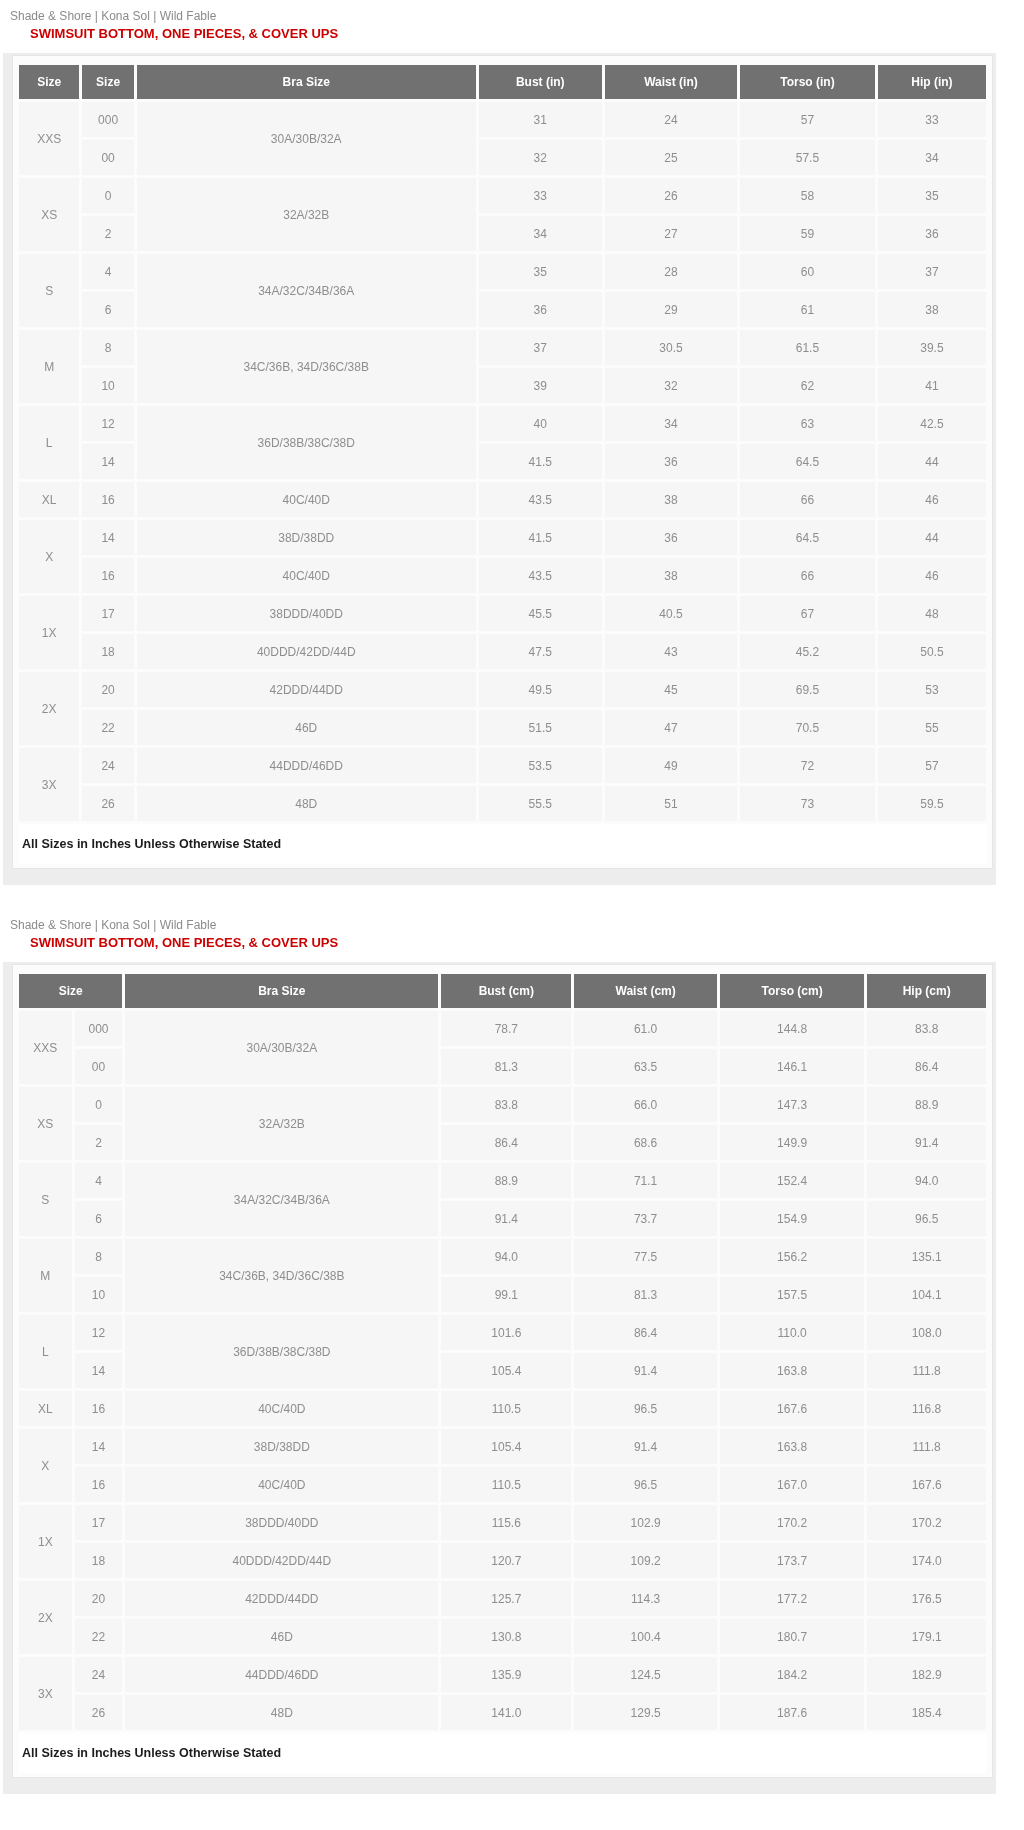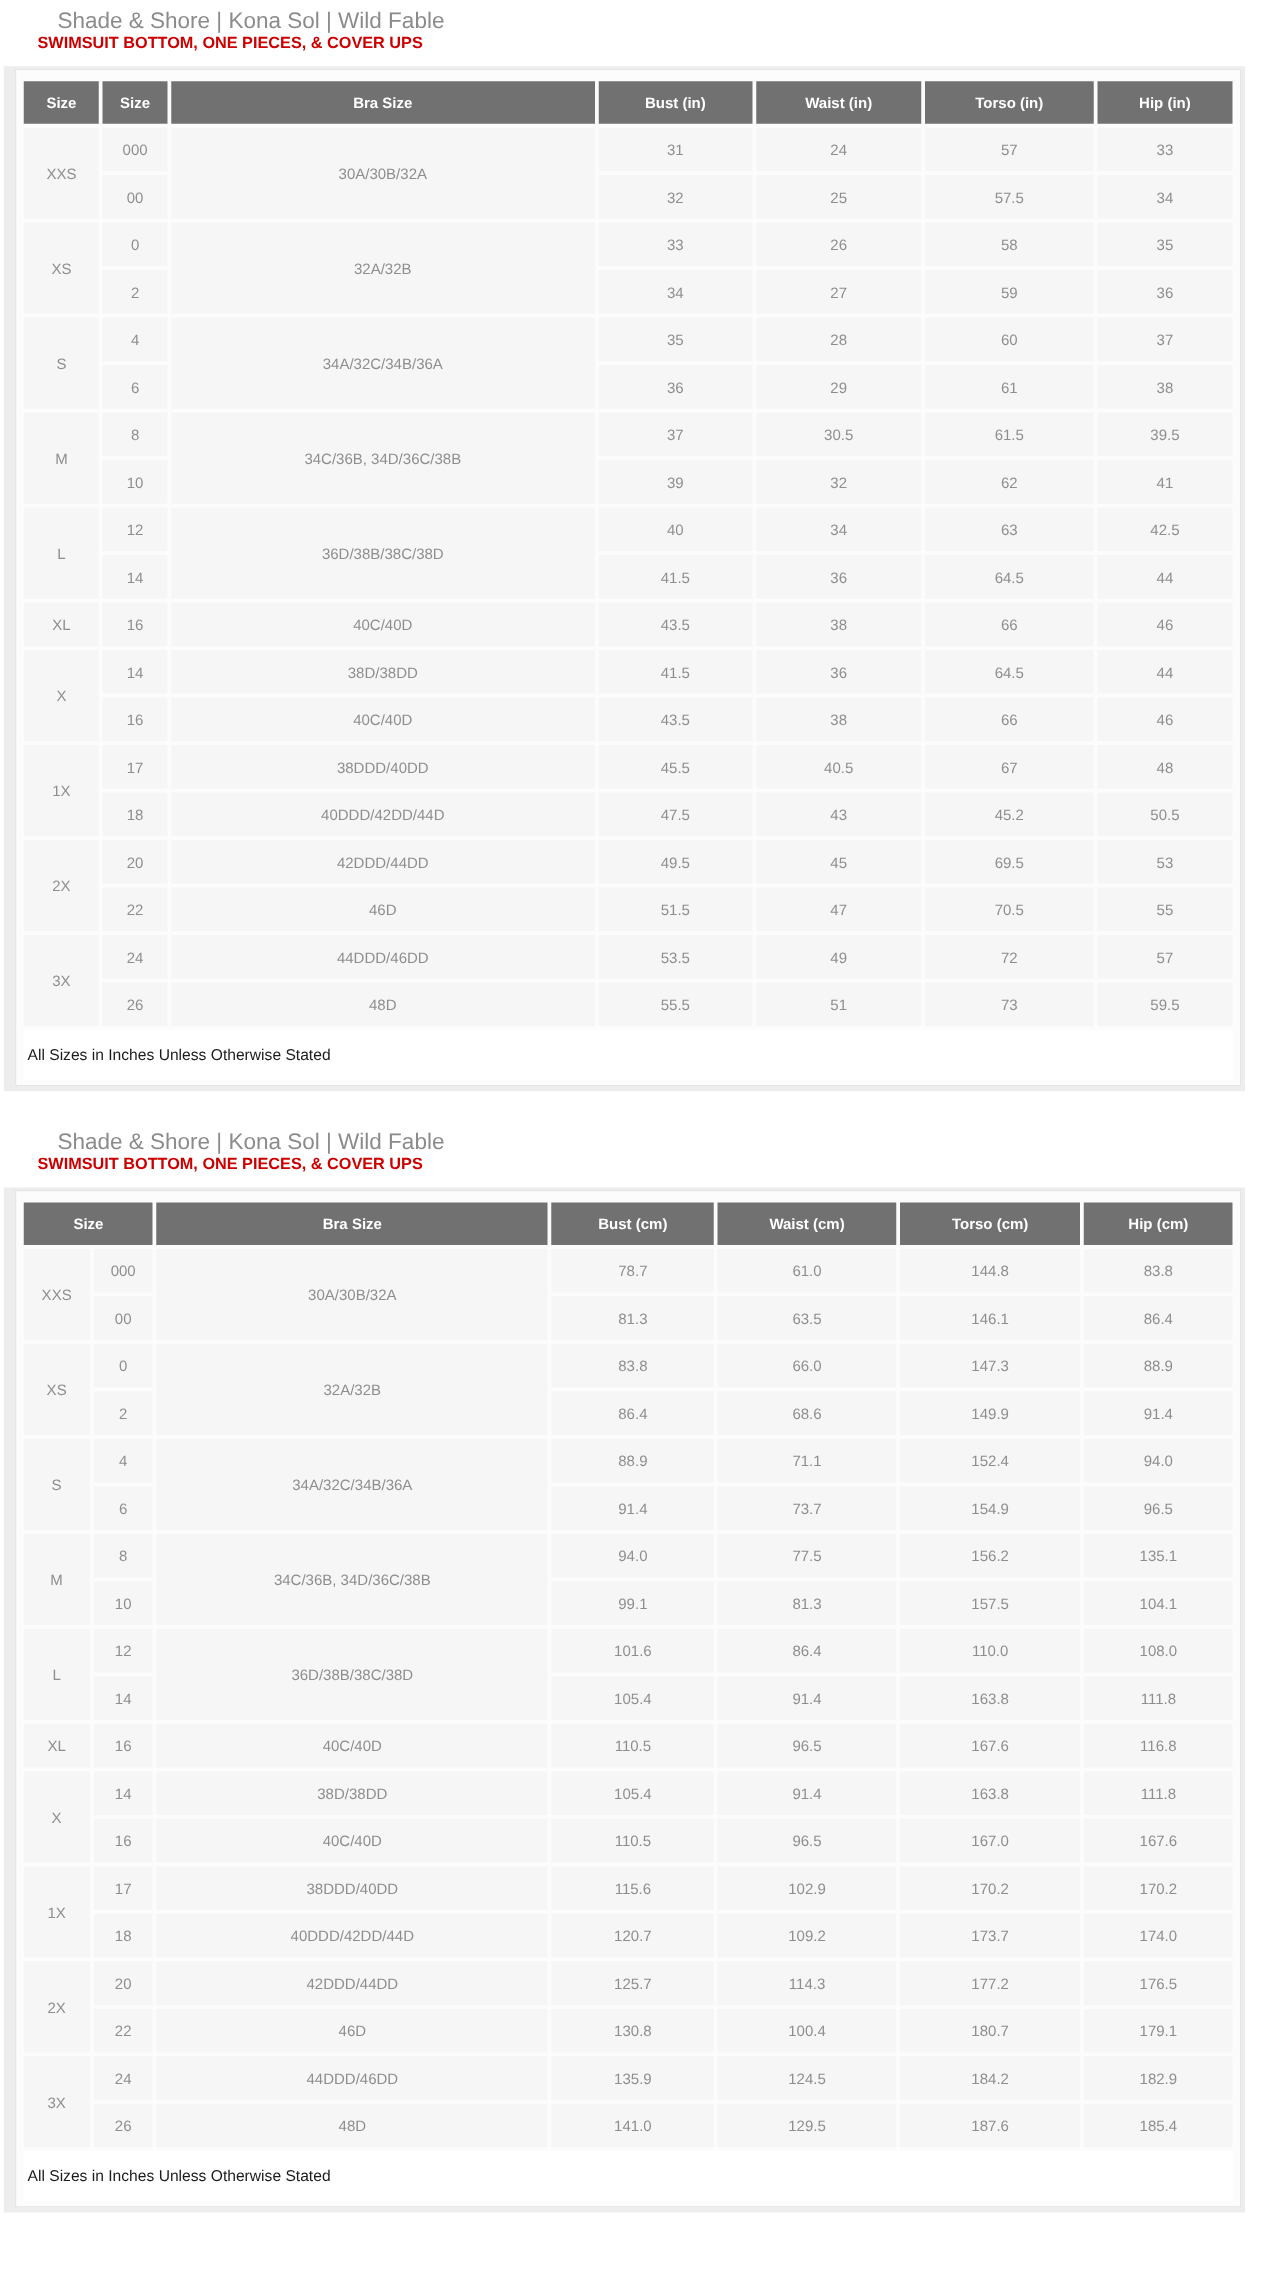--- a/index.html
+++ b/index.html
@@ -6,26 +6,26 @@
   body{
     width:1024px;
     min-height:1830px;
     background:#ffffff;
     font-family:"Liberation Sans", sans-serif;
     -webkit-font-smoothing:antialiased;
   }
   .section{margin:0;}
   .section + .section{margin-top:24px;}
   .sec-head{padding:9px 0 0 10px;}
-  .brand{font-size:18px;color:var(--brand-gray,#8b8b8b);line-height:15px;margin-left:36px;}
+  .brand{font-size:12px;color:var(--brand-gray,#8b8b8b);line-height:15px;}
   .title{font-size:13px;font-weight:bold;color:var(--title-red,#cc0000);line-height:16px;margin-top:2px;margin-left:20px;}
   .card{
     margin:11px 28px 0 3px;
     background:var(--card-gray,#ededed);
-    padding:2px 3px 4px 9px;
+    padding:2px 3px 16px 9px;
   }
   .card-inner{
     background:#fcfcfc;
     border:1px solid #e6e6e6;
     padding:6px 3px 1px 3px;
   }
   table{
     width:100%;
     border-collapse:separate;
     border-spacing:3px;
@@ -52,20 +52,21 @@
     white-space:nowrap;
   }
   td.footnote{
     background:#ffffff;
     color:var(--footnote-text,#1c1c1c);
     text-align:left;
     font-size:12.5px;
     height:40px;
     padding-left:3px;
     white-space:normal;
+    font-weight:bold;
   }
 </style>
 </head>
 <body>
 
 <div class="section">
   <div class="sec-head">
     <div class="brand">Shade &amp; Shore | Kona Sol | Wild Fable</div>
     <div class="title">SWIMSUIT BOTTOM, ONE PIECES, &amp; COVER UPS</div>
   </div>

